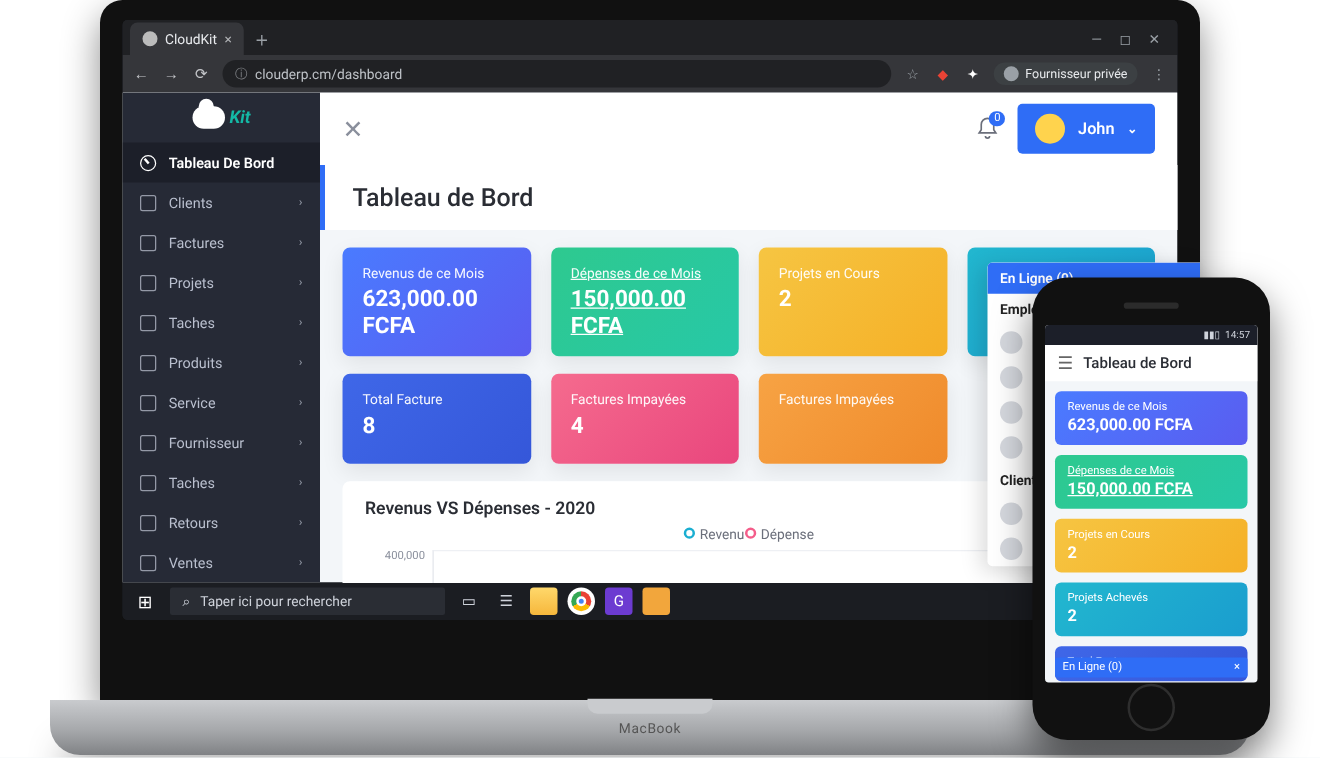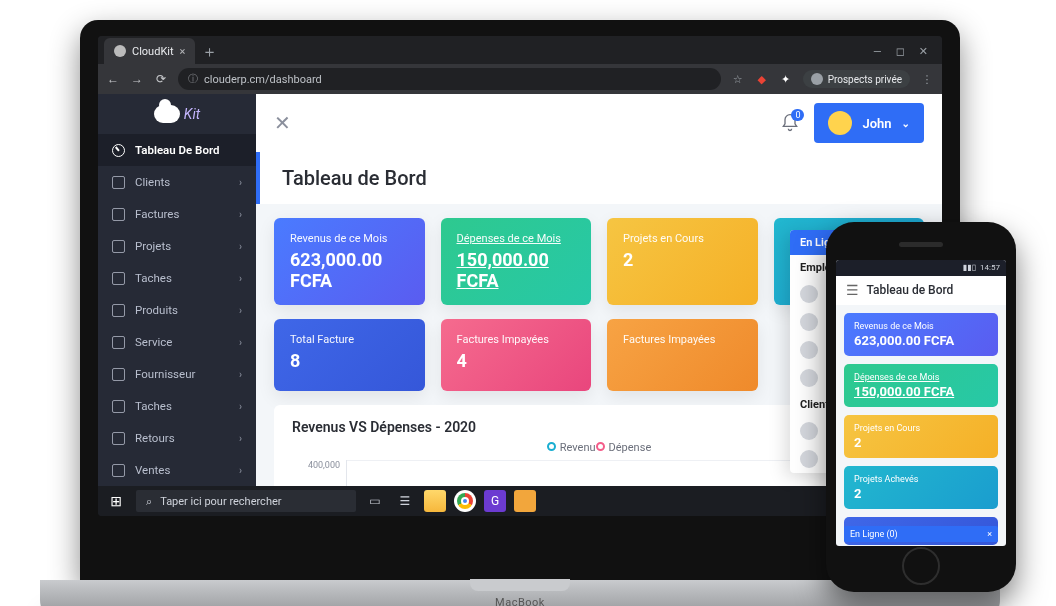--- a/index.html
+++ b/index.html
@@ -1,20 +1,20 @@
 <!DOCTYPE html>
 <html><head>
 <meta charset="utf-8">
 <style>
   * { box-sizing: border-box; margin: 0; padding: 0; font-family: -apple-system, BlinkMacSystemFont, "Segoe UI", Roboto, sans-serif; }
   body { background: #fff; width: 1056px; height: 606px; overflow: hidden; position: relative; }
 
   
   .laptop {
-    position: absolute; left: 80px; top: 0; width: 880px; height: 560px; margin-top: 20px;
+    position: absolute; left: 80px; top: 0; width: 880px; height: 560px;
   }
   .screen-frame {
     position: absolute; inset: 0; background:#111; border-radius: 18px 18px 0 0;
     padding: 16px 18px 0 18px; box-shadow: 0 12px 30px rgba(0,0,0,.45);
   }
   .screen-inner { width:100%; height: 480px; background:#1f2228; border-radius: 4px; overflow:hidden; display:flex; flex-direction:column;}
   .laptop-base {
     position:absolute; left:-40px; right:-40px; bottom:-44px; height:44px;
     background:linear-gradient(#c9cbce,#a6a8ab 55%,#808285); border-radius: 0 0 24px 24px;
     display:flex; align-items:center; justify-content:center;
@@ -43,21 +43,21 @@
   .addr-icons .ico{ width:14px; height:14px; display:inline-flex; align-items:center; justify-content:center; font-size:11px;}
   .priv-badge{ background:#3c4043; border-radius:12px; padding:3px 8px; font-size:10px; display:flex; align-items:center; gap:5px; color:#e8eaed;}
   .priv-badge .spy{ width:12px;height:12px;border-radius:50%;background:#9aa0a6;}
 
   
   .app{ flex:1; display:flex; background:#f3f6f9; overflow:hidden;}
   .sidebar{ width:158px; background:#262a36; color:#b9bfce; display:flex; flex-direction:column; font-size:12px;}
   .brand{ height:58px; display:flex; align-items:center; justify-content:center; gap:4px; color:#3e64c9; font-weight:700;}
   .brand .cloud{ width:26px; height:18px; background:#fff; border-radius:10px; position:relative;}
   .brand .cloud::before{content:""; position:absolute; left:5px; top:-6px; width:12px;height:12px;border-radius:50%; background:#fff;}
-  .brand .kit{ color:#c4b5fd; font-style:italic; font-weight:400; font-size:14px;}
+  .brand .kit{ color:#14b8a6; font-style:italic; font-weight:700; font-size:14px;}
   .nav-item{ display:flex; align-items:center; gap:10px; padding:9px 14px; cursor:pointer; position:relative; font-size:11.5px;}
   .nav-item.active{ background:#1c1f29; color:#fff; font-weight:600;}
   .nav-item .chev{ margin-left:auto; font-size:10px; opacity:.7;}
   .nav-ico-sq{ width:13px; height:13px; opacity:.75; border:1.5px solid currentColor; border-radius:2px;}
   .nav-dash{ width:13px;height:13px; border:1.5px solid currentColor; border-radius:50%; position:relative;}
   .nav-dash::after{content:"";position:absolute;left:5px;top:1px;width:1.5px;height:5px;background:currentColor;transform:rotate(-40deg);transform-origin:bottom;}
 
   .main{ flex:1; display:flex; flex-direction:column; overflow:hidden;}
   .topbar{ height:58px; background:#fff; display:flex; align-items:center; padding:0 18px; gap:14px; box-shadow:0 1px 0 rgba(0,0,0,.05);}
   .burger{ font-size:20px; color:#8a8f9c; cursor:pointer;}
@@ -158,21 +158,21 @@
         <div class="addr-field">
           <span class="lockish">ⓘ</span>
           <span>clouderp.cm/dashboard</span>
         </div>
         <div class="addr-icons">
           <span class="ico" style="color:#9aa0a6">☆</span>
           <span class="ico" style="color:#ea4335">◆</span>
           <span class="ico" style="color:#fff">✦</span>
           <div class="priv-badge">
             <span class="spy"></span>
-            <span>Prospects privée</span>
+            <span>Fournisseur privée</span>
           </div>
           <span class="ico" style="color:#9aa0a6">⋮</span>
         </div>
       </div>
 
       <div class="app">
 
         <div class="sidebar">
           <div class="brand">
             <span class="cloud"></span>

